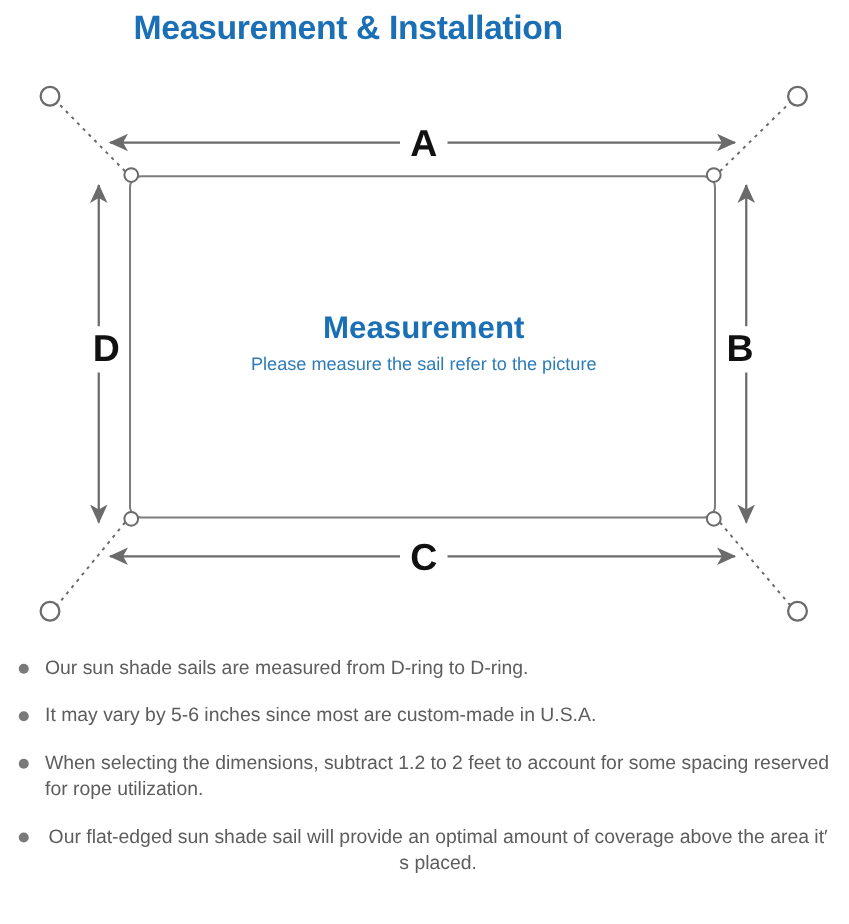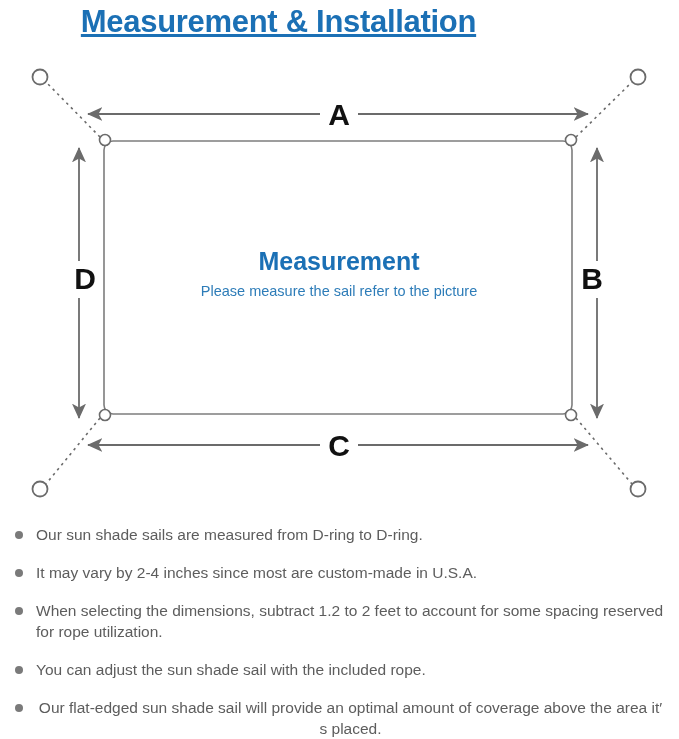--- a/index.html
+++ b/index.html
@@ -13,28 +13,27 @@
     position: relative;
     font-family: "Liberation Sans", sans-serif;
     overflow: hidden;
   }
   #page-title {
     position: absolute;
     left: 0;
     top: 0;
     width: 557px;
     text-align: center;
-    font-size: 31px;
+    font-size: 27px;
     font-weight: bold;
     color: #1b70b5;
     letter-spacing: -0.3px;
     line-height: 40px;
     padding-top: 2px;
     box-sizing: border-box;
-    text-decoration: underline;
   }
   #diagram-wrap {
     position: absolute;
     left: 0;
     top: 46px;
     width: 679px;
     height: 470px;
   }
   #diagram-svg {
     display: block;
@@ -149,27 +148,23 @@
   </svg>
 </div>
 
 <div id="notes-list">
   <div class="note-item">
     <span class="note-bullet"></span>
     <span>Our sun shade sails are measured from D-ring to D-ring.</span>
   </div>
   <div class="note-item">
     <span class="note-bullet"></span>
-    <span>It may vary by 2-4 inches since most are custom-made in U.S.A.</span>
+    <span>It may vary by 5-6 inches since most are custom-made in U.S.A.</span>
   </div>
   <div class="note-item">
     <span class="note-bullet"></span>
     <span>When selecting the dimensions, subtract 1.2 to 2 feet to account for some spacing reserved for rope utilization.</span>
-  </div>
-  <div class="note-item">
-    <span class="note-bullet"></span>
-    <span>You can adjust the sun shade sail with the included rope.</span>
   </div>
   <div class="note-item">
     <span class="note-bullet"></span>
     <span>Our flat-edged sun shade sail will provide an optimal amount of coverage above the area it′ s placed.</span>
   </div>
 </div>
 
 </body></html>

